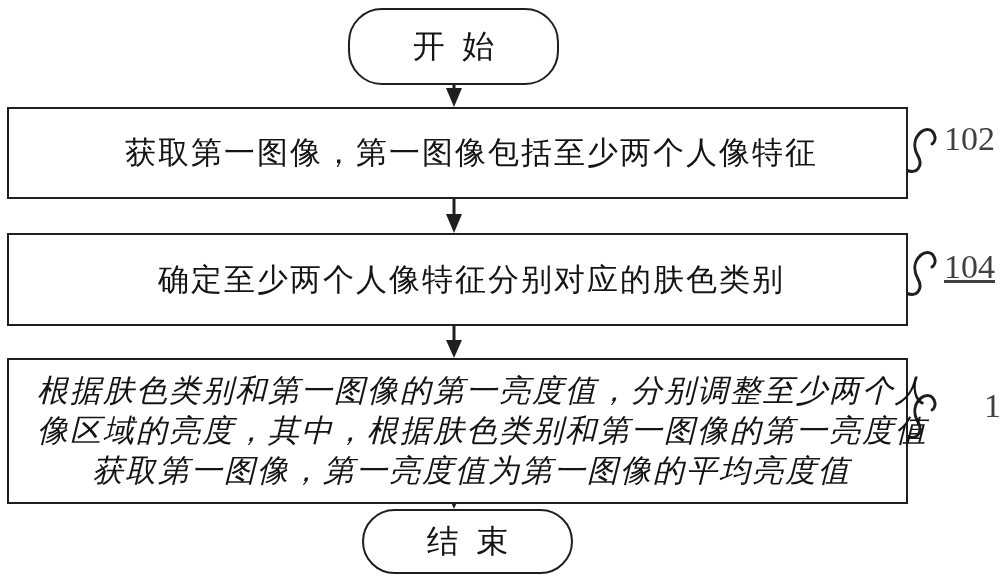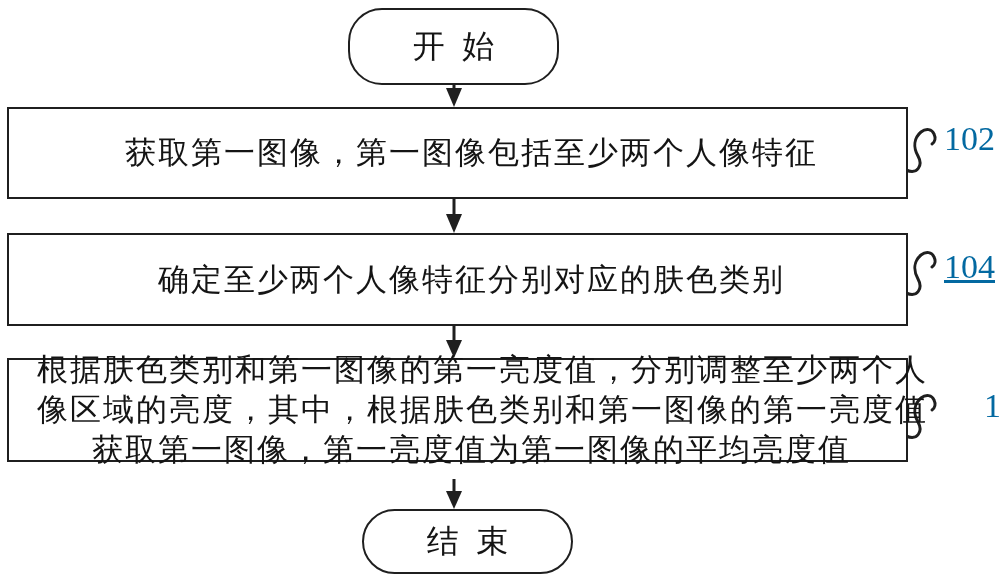--- a/index.html
+++ b/index.html
@@ -50,30 +50,30 @@
     flex-direction: column;
     justify-content: center;
     font-size: 31px;
     letter-spacing: 2px;
     line-height: 40px;
     text-align: center;
     padding-left: 28px;
   }
   .process-box.step-102 { top: 107px; height: 92px; }
   .process-box.step-104 { top: 233px; height: 93px; }
-  .process-box.step-106 { top: 358px; height: 104px; }
+  .process-box.step-106 { top: 358px; height: 146px; font-style: italic; }
   .box-line { white-space: nowrap; }
   .ref-label {
     position: absolute;
     left: 944px;
     width: 56px;
     font-size: 34px;
     line-height: 36px;
     text-align: left;
-    color: #0369a1;
+    color: #404040;
   }
   .ref-label.ref-102 { top: 121px; }
   .ref-label.ref-104 { top: 249px; text-decoration: underline; }
   .ref-label.ref-106 { top: 388px; margin-left: 40px; }
 </style>
 </head>
 <body>
 
 <div class="stage">
 

